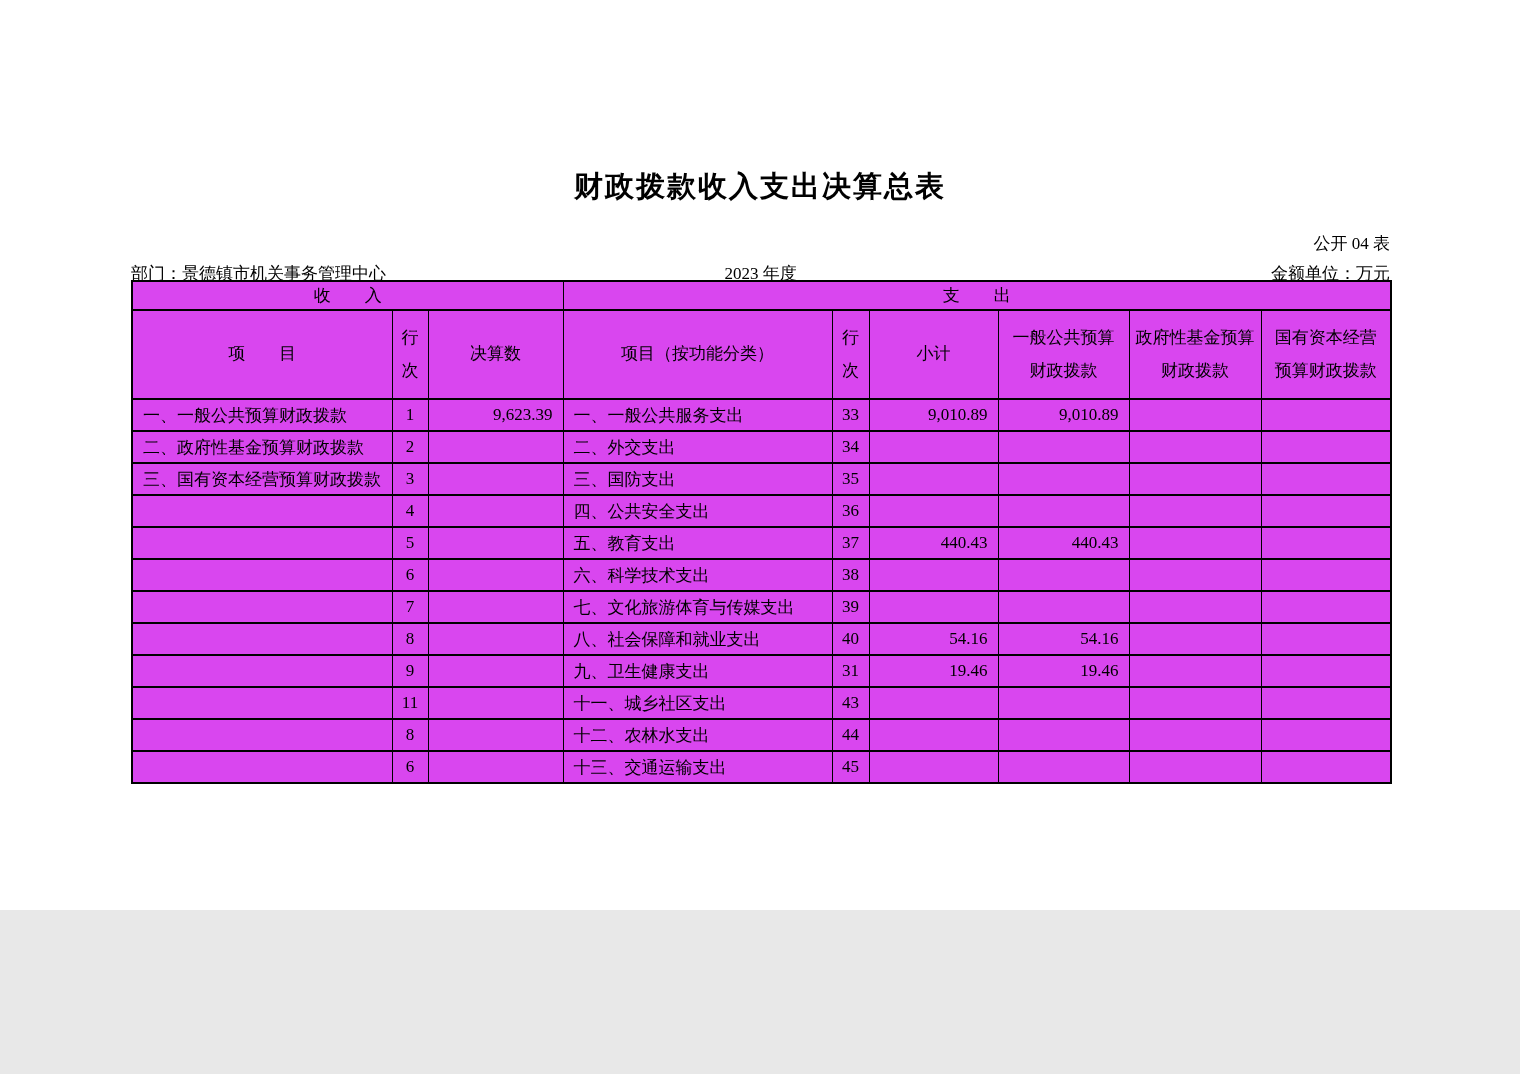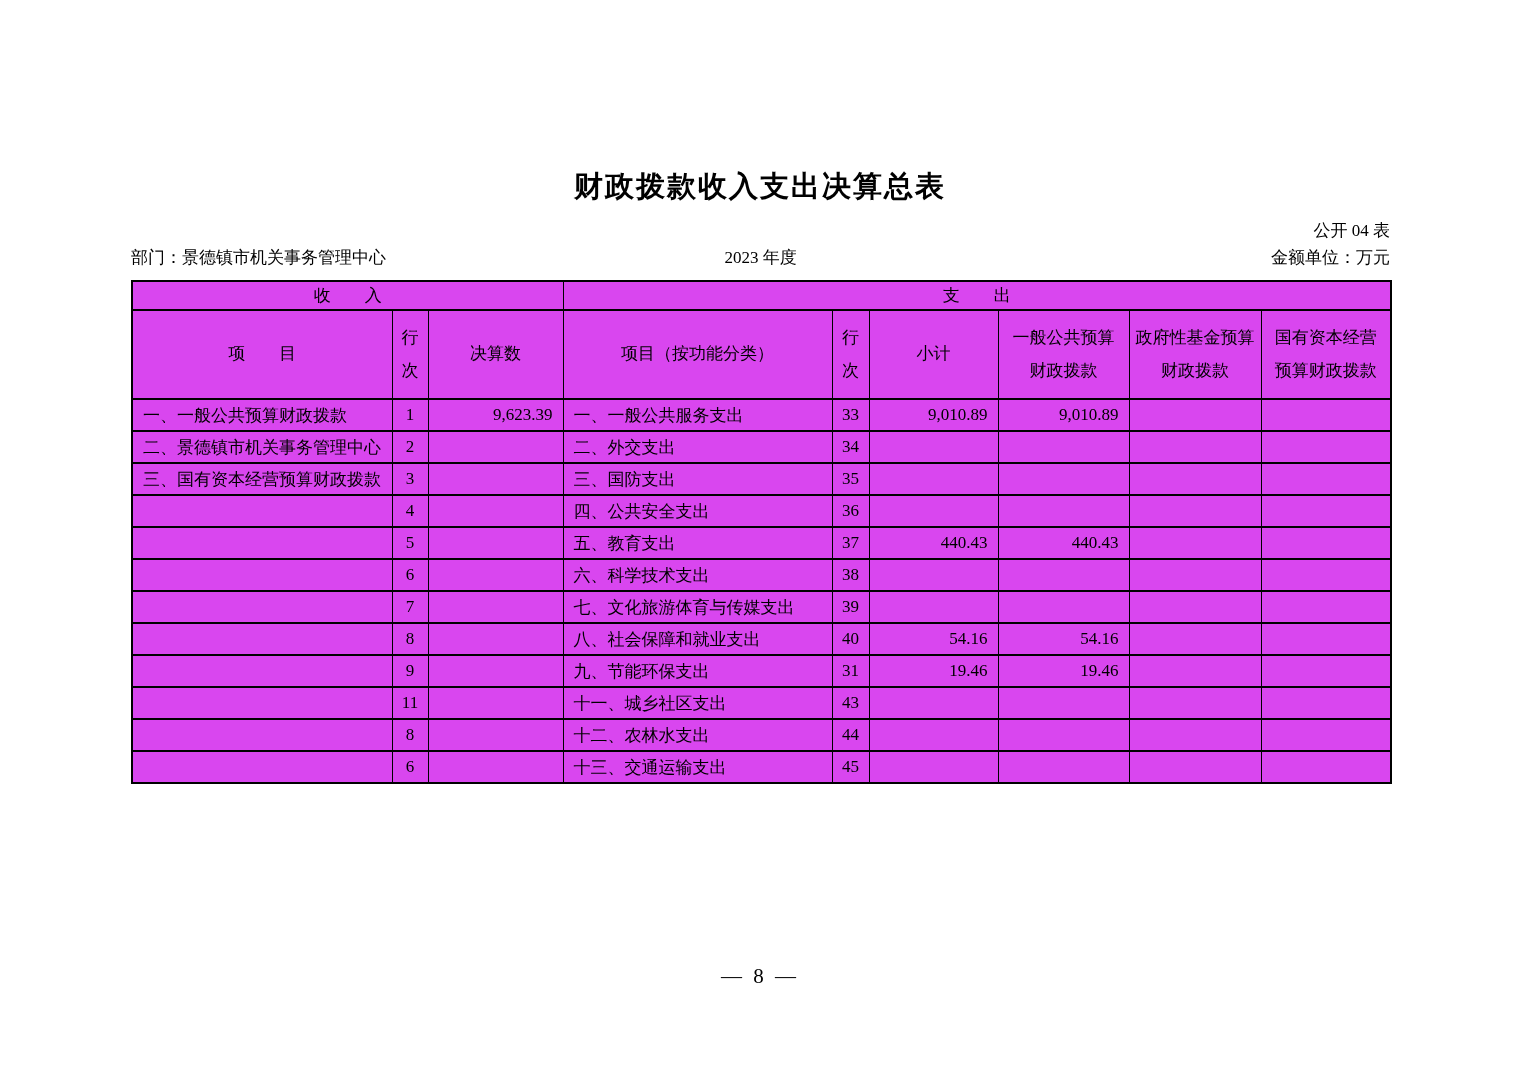--- a/index.html
+++ b/index.html
@@ -1,39 +1,39 @@
 <!DOCTYPE html>
 <html><head>
 <meta charset="utf-8">
 <style>
   * { margin:0; padding:0; box-sizing:border-box; }
   html,body { background:#e8e8e8; }
   .page {
     position:relative;
-    width:1520px; height:1074px;
+    width:1520px; height:910px;
     background:#ffffff;
     color:#000;
     font-family:"Liberation Serif","DejaVu Serif",serif;
     overflow:hidden;
   }
   .title {
     position:absolute; top:167px; left:0; width:100%;
     text-align:center;
     font-family:"Liberation Sans","DejaVu Sans",sans-serif;
     font-weight:bold; font-size:29px; letter-spacing:2px;
   }
   .form-label {
-    position:absolute; top:219px; left:131px; width:1259px;
+    position:absolute; top:232px; left:131px; width:1259px;
     text-align:right; font-size:17px;
   }
   .meta-row {
     position:absolute; top:246px; left:131px; width:1259px;
     display:flex; align-items:baseline; font-size:17px;
   }
-  .meta-left  { flex:1; text-align:left; }
+  .meta-left  { flex:1; text-align:left;margin-top:16px; }
   .meta-center{ flex:0 0 auto; text-align:center; }
   .meta-right { flex:1; text-align:right; }
 
   table.budget {
     position:absolute; top:280px; left:131px; width:1259px;
     border-collapse:collapse; table-layout:fixed;
     background:#d946ef;
   }
   table.budget { border:2px solid #000; }
   table.budget td {
@@ -123,21 +123,21 @@
           <td class="ctr">1</td>
           <td class="num">9,623.39</td>
           <td class="item sec-divider">一、一般公共服务支出</td>
           <td class="ctr">33</td>
           <td class="num">9,010.89</td>
           <td class="num">9,010.89</td>
           <td class="num"></td>
           <td class="num"></td>
         </tr>
         <tr>
-          <td class="item">二、景德镇市机关事务管理中心</td>
+          <td class="item">二、政府性基金预算财政拨款</td>
           <td class="ctr">2</td>
           <td class="num"></td>
           <td class="item sec-divider">二、外交支出</td>
           <td class="ctr">34</td>
           <td class="num"></td>
           <td class="num"></td>
           <td class="num"></td>
           <td class="num"></td>
         </tr>
         <tr>
@@ -203,21 +203,21 @@
           <td class="ctr">40</td>
           <td class="num">54.16</td>
           <td class="num">54.16</td>
           <td class="num"></td>
           <td class="num"></td>
         </tr>
         <tr>
           <td class="item"></td>
           <td class="ctr">9</td>
           <td class="num"></td>
-          <td class="item sec-divider">九、节能环保支出</td>
+          <td class="item sec-divider">九、卫生健康支出</td>
           <td class="ctr">31</td>
           <td class="num">19.46</td>
           <td class="num">19.46</td>
           <td class="num"></td>
           <td class="num"></td>
         </tr>
         <tr>
           <td class="item"></td>
           <td class="ctr">11</td>
           <td class="num"></td>

